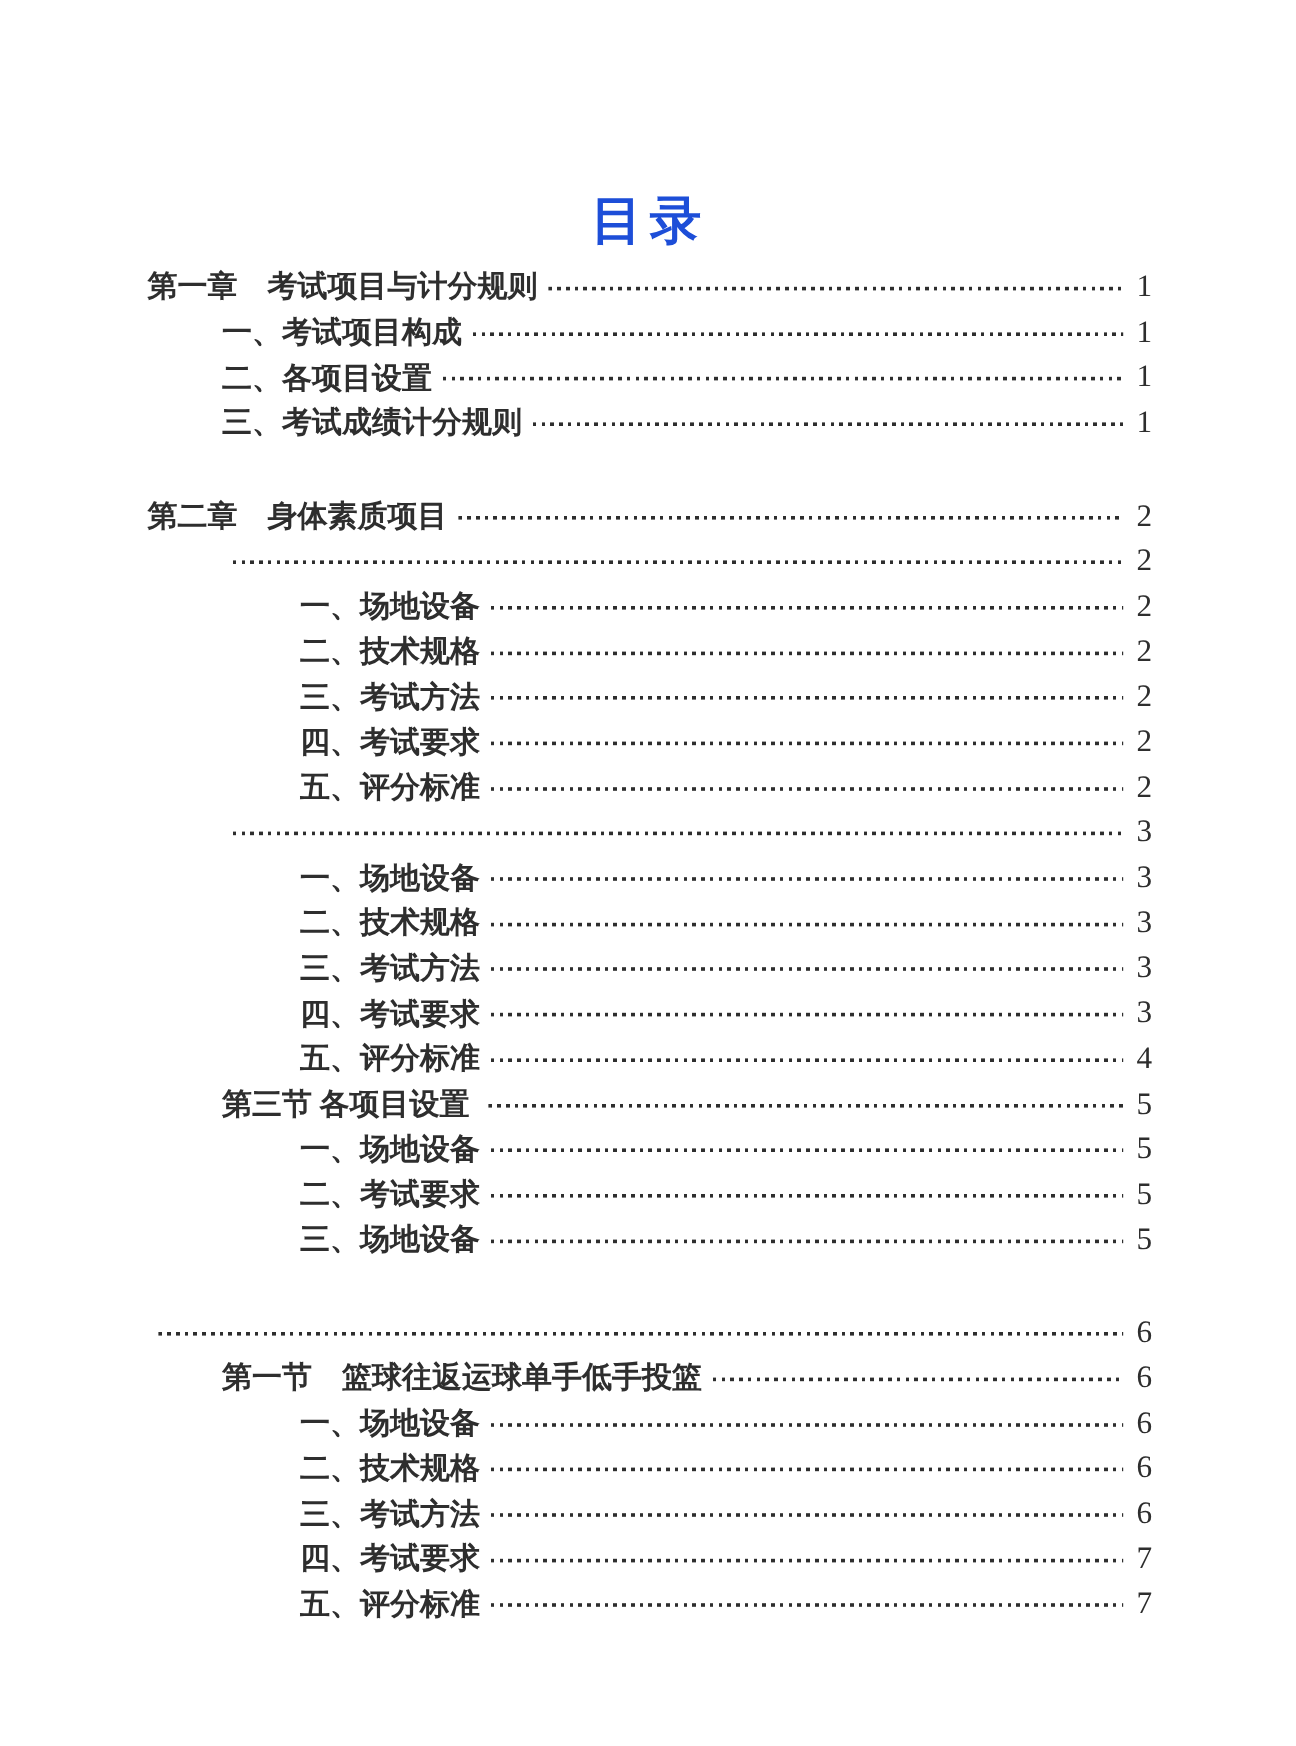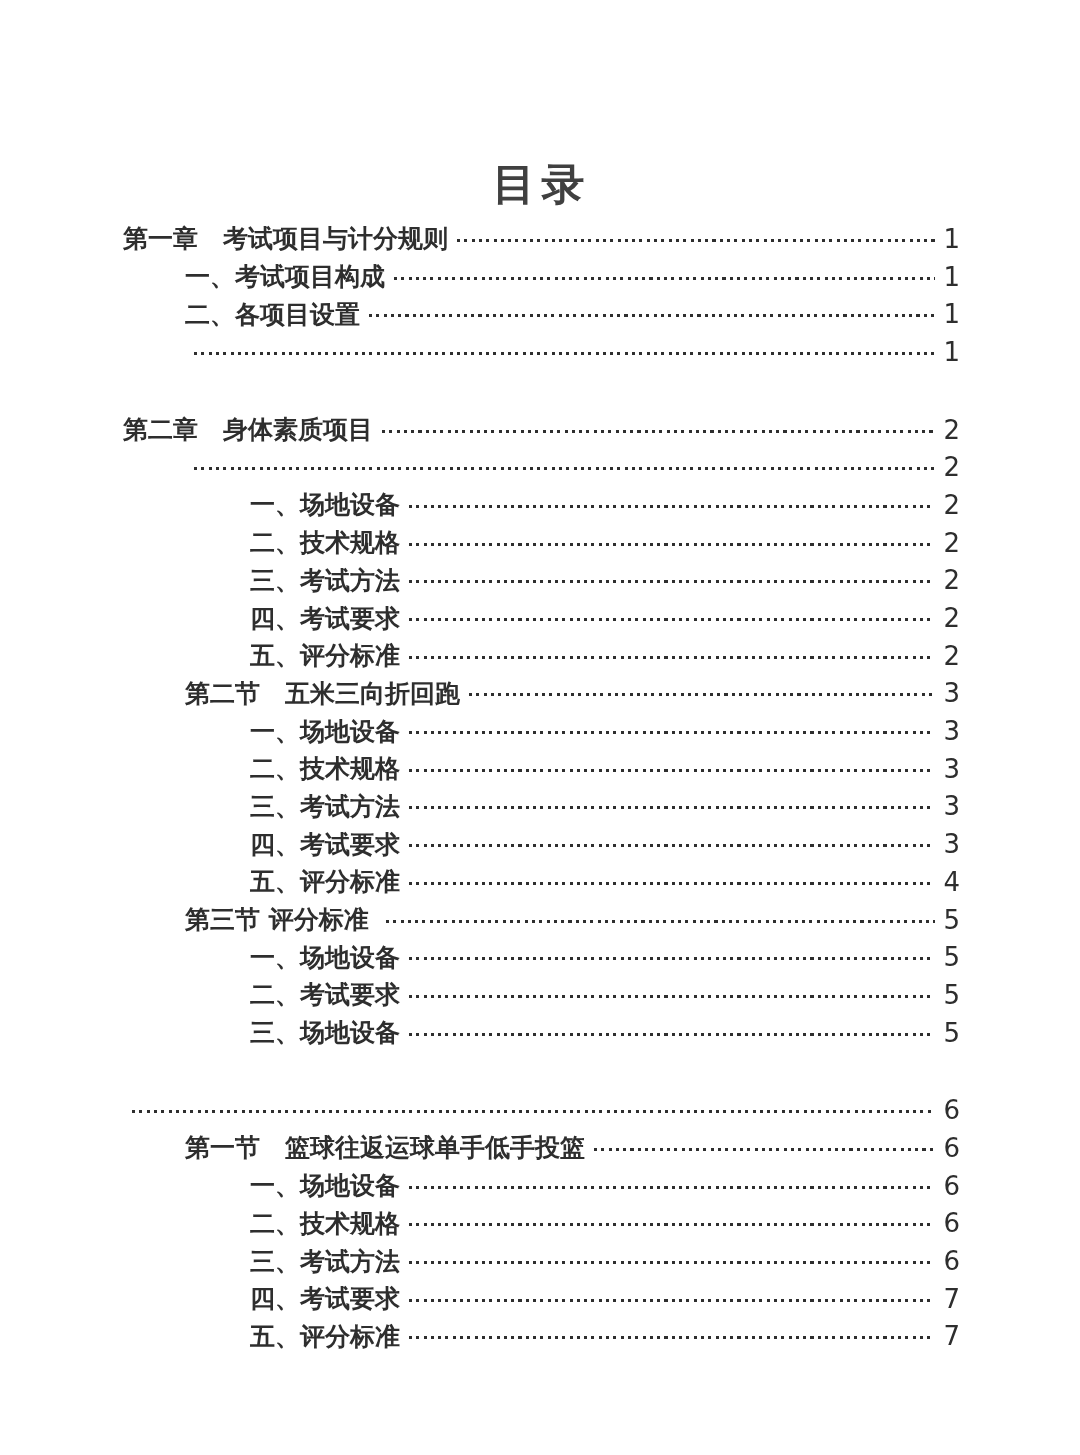--- a/index.html
+++ b/index.html
@@ -21,32 +21,33 @@
     padding: 163px 120px 0 123px;
     background: #ffffff;
   }
   .doc-title {
     margin: 0 0 14px 0;
     text-align: center;
     font-size: 43px;
     line-height: 1;
     font-weight: 700;
     letter-spacing: 6px;
-    color: #404040;
+    color: #1d4ed8;
   }
   .toc {
     width: 100%;
   }
   .row {
     display: flex;
     align-items: center;
     height: 37.7px;
     font-size: 25px;
     font-weight: 600;
     color: #2e2e2e;
+    font-family: Liberation Serif, serif;
   }
   .row.gap {
     margin-top: 40px;
   }
   .row.lv1 { padding-left: 62px; }
   .row.lv2 { padding-left: 127px; }
   .label {
     white-space: pre;
     flex: 0 0 auto;
   }
@@ -80,20 +81,21 @@
         <span class="label">一、考试项目构成</span>
         <span class="leader"></span>
         <span class="pagenum">1</span>
       </div>
       <div class="row lv1">
         <span class="label">二、各项目设置</span>
         <span class="leader"></span>
         <span class="pagenum">1</span>
       </div>
       <div class="row lv1">
+        <span class="label">三、考试成绩计分规则</span>
         <span class="leader"></span>
         <span class="pagenum">1</span>
       </div>
       <div class="row lv0 gap">
         <span class="label">第二章　身体素质项目</span>
         <span class="leader"></span>
         <span class="pagenum">2</span>
       </div>
       <div class="row lv1">
         <span class="leader"></span>
@@ -118,21 +120,20 @@
         <span class="label">四、考试要求</span>
         <span class="leader"></span>
         <span class="pagenum">2</span>
       </div>
       <div class="row lv2">
         <span class="label">五、评分标准</span>
         <span class="leader"></span>
         <span class="pagenum">2</span>
       </div>
       <div class="row lv1">
-        <span class="label">第二节　五米三向折回跑</span>
         <span class="leader"></span>
         <span class="pagenum">3</span>
       </div>
       <div class="row lv2">
         <span class="label">一、场地设备</span>
         <span class="leader"></span>
         <span class="pagenum">3</span>
       </div>
       <div class="row lv2">
         <span class="label">二、技术规格</span>
@@ -148,21 +149,21 @@
         <span class="label">四、考试要求</span>
         <span class="leader"></span>
         <span class="pagenum">3</span>
       </div>
       <div class="row lv2">
         <span class="label">五、评分标准</span>
         <span class="leader"></span>
         <span class="pagenum">4</span>
       </div>
       <div class="row lv1">
-        <span class="label">第三节 评分标准 </span>
+        <span class="label">第三节 各项目设置 </span>
         <span class="leader"></span>
         <span class="pagenum">5</span>
       </div>
       <div class="row lv2">
         <span class="label">一、场地设备</span>
         <span class="leader"></span>
         <span class="pagenum">5</span>
       </div>
       <div class="row lv2">
         <span class="label">二、考试要求</span>

